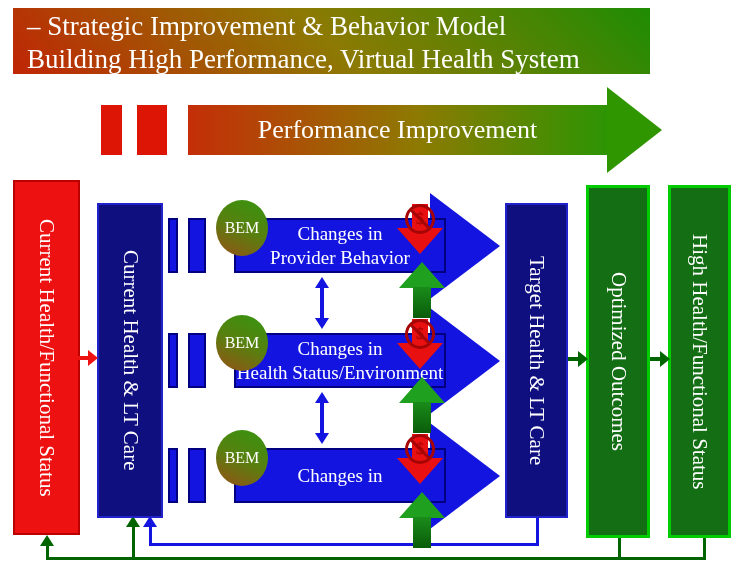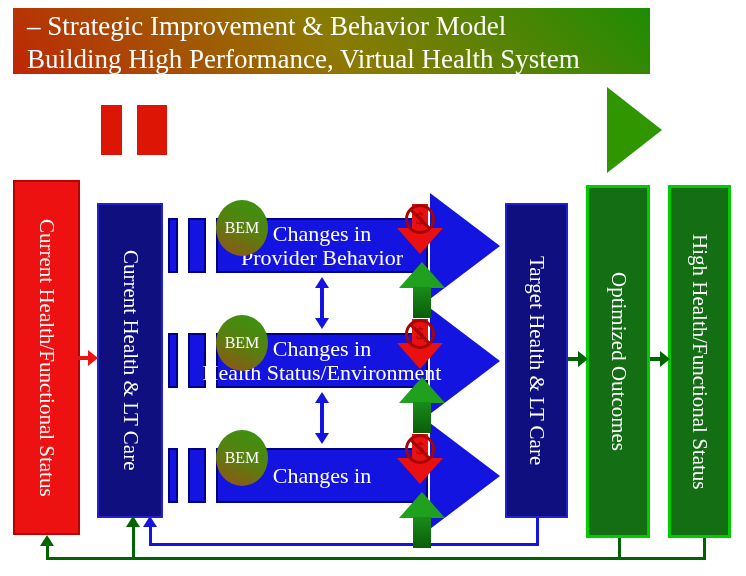--- a/index.html
+++ b/index.html
@@ -33,23 +33,23 @@
   .redbox{left:13px;top:180px;width:67px;height:355px;background:#ee1111;border:2px solid #bb0000;font-size:21px;}
   .navybox{background:#0f0f80;border:2px solid #2222cc;font-size:21px;}
   .navy-l{left:97px;top:203px;width:66px;height:315px;}
   .navy-r{left:505px;top:203px;width:63px;height:315px;}
   .greenbox{background:#146e14;border:3px solid #00cc00;font-size:21px;}
   .green-1{left:586px;top:185px;width:64px;height:353px;}
   .green-2{left:668px;top:185px;width:63px;height:353px;}
 
   
   .dash{background:#1414e0;border:2px solid #000080;box-sizing:border-box;}
-  .chg-body{width:212px;height:55px;left:216px;background:#1414e0;border:2px solid #000080;box-sizing:border-box;
+  .chg-body{width:212px;height:55px;left:234px;background:#1414e0;border:2px solid #000080;box-sizing:border-box;
             display:flex;flex-direction:column;align-items:center;justify-content:center;
-            color:#fff;font-size:22px;line-height:24px;white-space:nowrap;z-index:2;}
+            color:#fff;font-size:19px;line-height:24px;white-space:nowrap;z-index:2;}
   .chg-head{left:430px;width:0;height:0;border-left:70px solid #1414e0;
             border-top:53px solid transparent;border-bottom:53px solid transparent;z-index:1;}
   .bem{left:216px;width:52px;height:56px;border-radius:50%;
        background:linear-gradient(205deg,#3f8f10 15%,#57800f 50%,#8a5a15 90%);
        display:flex;align-items:center;justify-content:center;color:#fff;font-size:16px;z-index:4;}
 
   
   .cost{left:397px;width:46px;height:50px;z-index:5;}
   .cost .stem{position:absolute;left:15px;top:0;width:16px;height:26px;background:#e81010;}
   .cost .tip{position:absolute;left:0;top:24px;width:0;height:0;
@@ -101,20 +101,23 @@
   <div class="abs green-ln" style="left:46px;top:546px;width:3px;height:12px;"></div>
   <div class="abs head-up-green" style="left:40px;top:535px;"></div>
 
   <div class="abs banner">
     <div>– Strategic Improvement &amp; Behavior Model</div>
     <div>Building High Performance, Virtual Health System</div>
   </div>
 
   <div class="abs pbar" style="left:101px;width:21px;"></div>
   <div class="abs pbar" style="left:137px;width:30px;"></div>
+  <div class="abs pbody">
+    <span>Performance Improvement</span>
+  </div>
   <div class="abs phead"></div>
 
   <div class="abs vbox redbox">
     <span>Current Health/Functional Status</span>
   </div>
   <div class="abs vbox navybox navy-l">
     <span>Current Health &amp; LT Care</span>
   </div>
 
   <div class="abs flow-shaft" style="left:78px;top:356px;width:11px;background:#ee1111;"></div>

